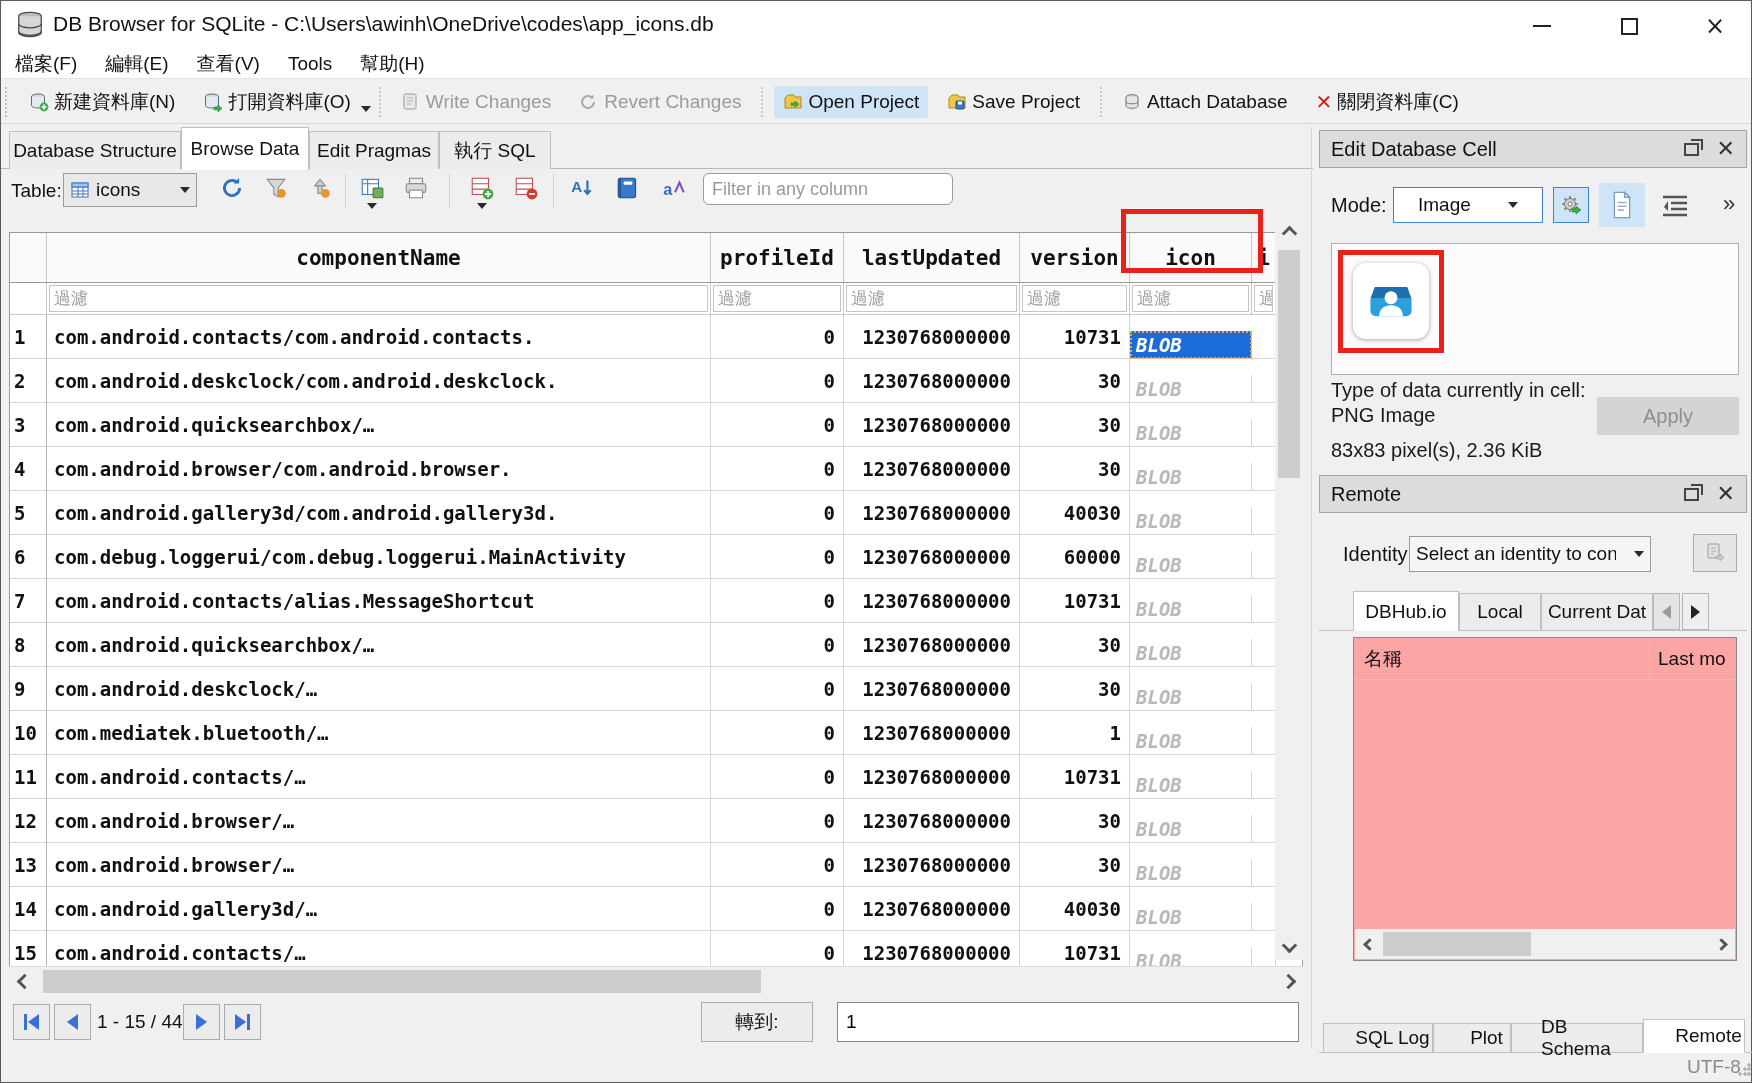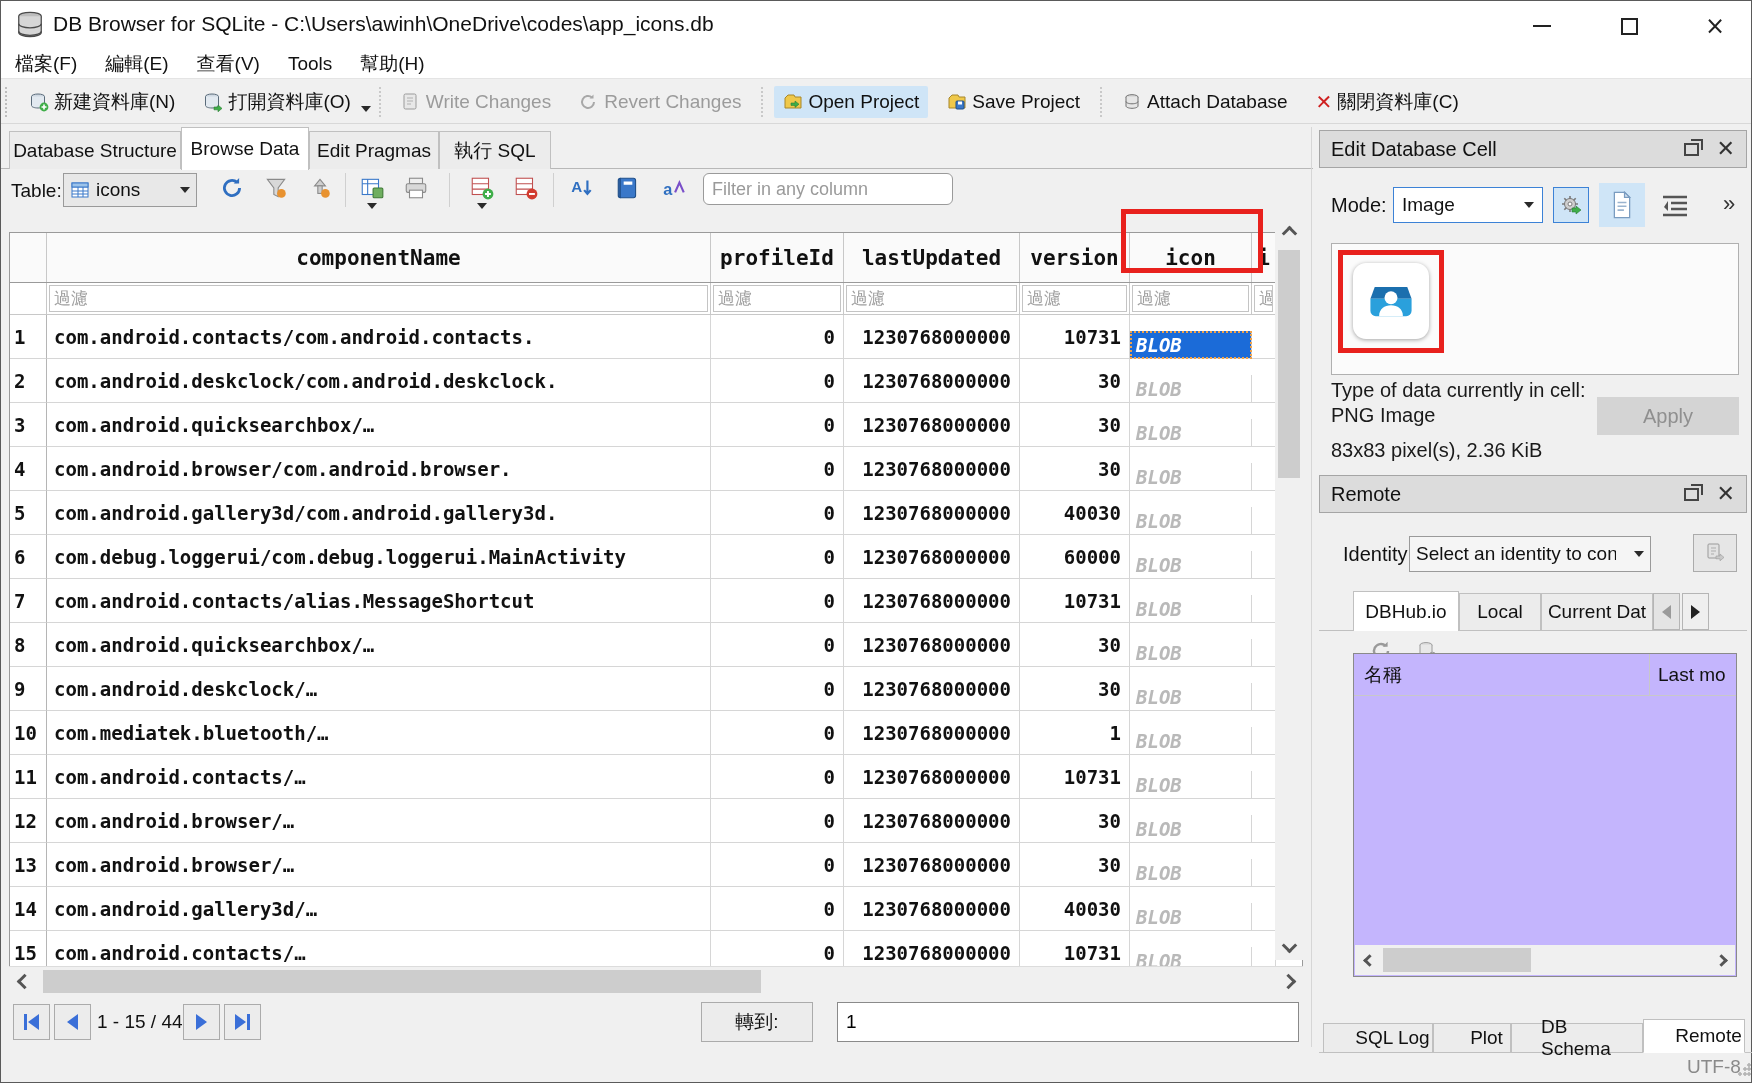--- a/index.html
+++ b/index.html
@@ -86,21 +86,21 @@
 
   
   .panel-title { background:#dcdcdc; border:1px solid #a5a5a5; height:38px; display:flex; align-items:center; font-size:20px; padding:8px 11px; }
   .pt-icons { margin-left:auto; display:flex; gap:18px; align-items:center; }
   .float-glyph { width:15px; height:13px; border:2px solid #444; position:relative; }
   .float-glyph:before { content:""; position:absolute; right:-6px; top:-6px; width:10px; height:9px; border:2px solid #444; border-left:none; border-bottom:none; }
   .x-glyph { font-size:22px; font-weight:bold; color:#333; line-height:20px; font-family:"DejaVu Sans",sans-serif; }
 
   #edc-title { left:1318px; top:129px; width:428px; }
   #mode-label { left:1330px; top:193px; font-size:20px; }
-  #mode-select { left:1392px; top:186px; width:150px; height:36px; background:#fff; border:1px solid #3c82d6; display:flex; align-items:center; font-size:19px; padding:0 8px; }
+  #mode-select { left:1392px; top:186px; width:150px; height:36px; background:#fff; border:1px solid #3c82d6; display:flex; align-items:center; font-size:19px; padding:0 24px; }
   #mode-select .tri-down { margin-left:auto; }
   .edc-btn { display:flex; align-items:center; justify-content:center; }
   #btn-import { left:1552px; top:186px; width:36px; height:36px; background:#cfe5f7; border:1px solid #3c82d6; }
   #btn-textmode { left:1598px; top:182px; width:46px; height:44px; background:#cfe5f7; }
   #icon-indent { left:1660px; top:192px; width:28px; height:24px; }
   #edc-more { left:1722px; top:190px; font-size:22px; color:#333; }
 
   #preview-box { left:1330px; top:242px; width:408px; height:132px; background:#fbfbfb; border:1px solid #b0b0b0; }
   #contact-card { left:1352px; top:262px; width:76px; height:76px; background:#fff; border-radius:13px; box-shadow:0 1px 4px rgba(0,0,0,.35); display:flex; align-items:center; justify-content:center; }
   .redbox { border:5px solid #e8211d; background:transparent; z-index:9; }
@@ -117,21 +117,21 @@
   #identity-select .tri-down { margin-left:auto; }
   #identity-btn { left:1692px; top:533px; width:44px; height:38px; background:#e6e6e6; border:1px solid #ababab; display:flex; align-items:center; justify-content:center; }
 
   .rtab { position:absolute; top:592px; height:37px; display:flex; align-items:center; justify-content:center; font-size:19px; background:#ececec; border:1px solid #c0c0c0; border-bottom:none; overflow:hidden; white-space:nowrap; }
   .rtab.active { background:#fff; height:40px; top:590px; z-index:2; }
   #rtab-line { left:1318px; top:629px; width:428px; height:1px; background:#c0c0c0; }
   .rtab-scroll { position:absolute; top:592px; width:27px; height:37px; background:#e4e4e4; border:1px solid #b5b5b5; display:flex; align-items:center; justify-content:center; }
   .tri-l-sm { width:0;height:0;border-top:7px solid transparent;border-bottom:7px solid transparent;border-right:9px solid #9a9a9a; }
   .tri-r-sm { width:0;height:0;border-top:7px solid transparent;border-bottom:7px solid transparent;border-left:9px solid #222; }
 
-  #remote-list { left:1352px; top:652px; width:384px; height:324px; background:#c4b5fd; border:1px solid #8a8a8a; }
+  #remote-list { left:1352px; top:636px; width:384px; height:324px; background:#fca5a5; border:1px solid #8a8a8a; }
   #remote-list-header { height:42px; border-bottom:1px solid #c8c8c8; display:flex; font-size:19px; }
   #remote-list-header .colA { width:296px; display:flex; align-items:center; padding-left:10px; border-right:1px solid #c8c8c8; }
   #remote-list-header .colB { flex:1; display:flex; align-items:center; padding-left:8px; overflow:hidden; white-space:nowrap; }
   #remote-hscroll { position:absolute; left:1px; bottom:1px; width:380px; height:30px; background:#f0f0f0; display:flex; align-items:center; }
 
   .dock-tab { position:absolute; top:1022px; height:30px; background:#ececec; border:1px solid #c0c0c0; display:flex; align-items:center; justify-content:center; font-size:19px;padding-left:29px; }
   .dock-tab.active { background:#fff; top:1018px; height:34px; border-bottom:1px solid #fff; z-index:2; }
   #dock-line { left:1318px; top:1051px; width:434px; height:1px; background:#c4c4c4; }
   #statusbar-enc { left:1686px; top:1055px; font-size:19px; color:#8a8a8a; }
   #resize-grip { left:1736px; top:1062px; width:14px; height:14px;

